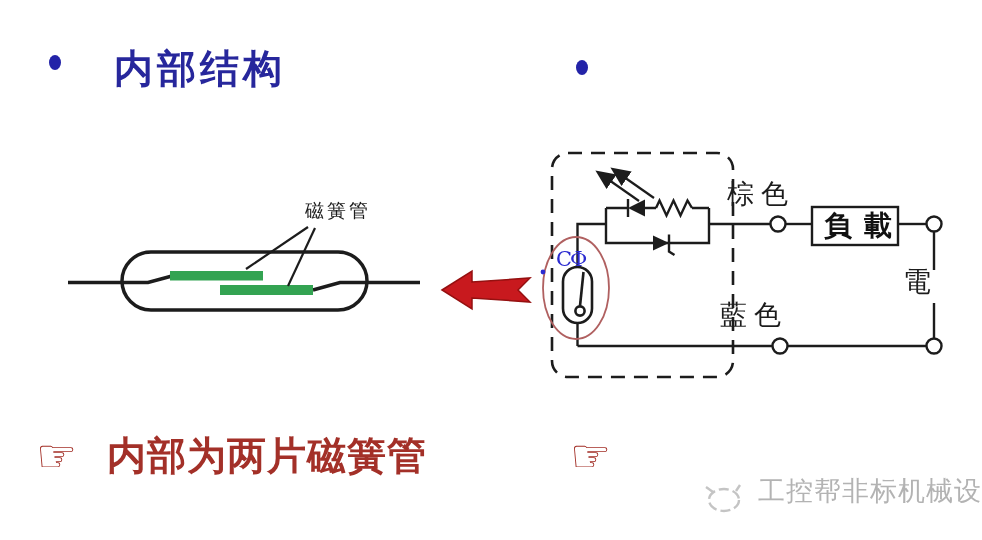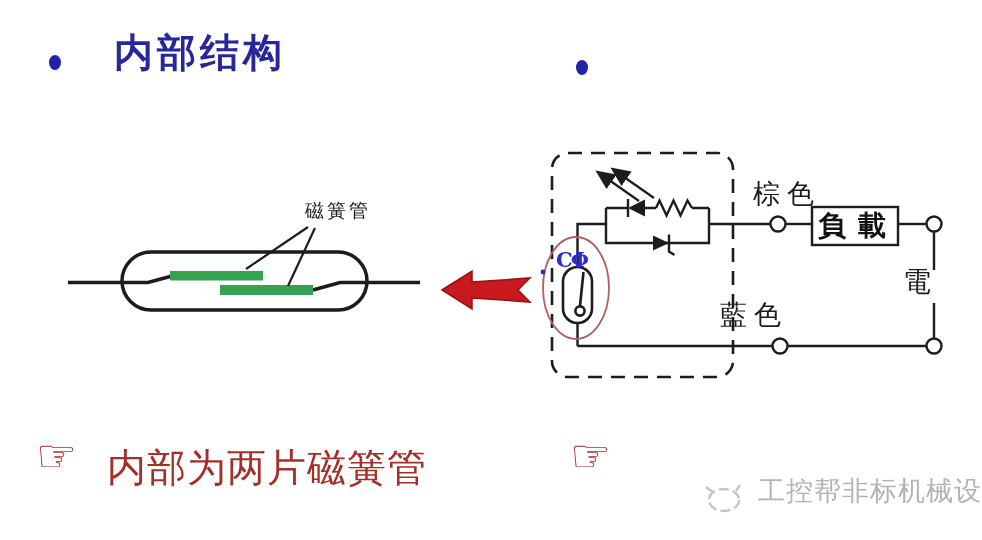--- a/index.html
+++ b/index.html
@@ -16,49 +16,49 @@
     background:#2323a8;border-radius:50%;width:12px;height:15px;
   }
   .diagram-label{
     color:#1c1c1c;font-size:19px;letter-spacing:3px;line-height:30px;white-space:nowrap;
   }
   .wire-label{
     color:#1c1c1c;font-size:27px;letter-spacing:7px;line-height:30px;white-space:nowrap;
   }
   .load-label{
     color:#111;font-size:28px;font-weight:bold;letter-spacing:12px;line-height:38px;
-    width:98px;text-align:left;text-indent:12px;white-space:nowrap;
+    width:98px;text-align:right;text-indent:12px;white-space:nowrap;
   }
   .power-label{color:#1c1c1c;font-size:28px;line-height:32px;}
   .annotation{
-    color:#2b2bd0;font-size:21px;font-weight:bold;letter-spacing:-2px;
+    color:#2b2bd0;font-size:21px;font-weight:normal;letter-spacing:-2px;
     font-family:"DejaVu Serif",serif;white-space:nowrap;
   }
   .note-text{
-    color:#a33028;font-weight:normal;font-size:39px;letter-spacing:1px;
-    line-height:47px;white-space:nowrap;margin-top:12px;
+    color:#a33028;font-weight:bold;font-size:39px;letter-spacing:1px;
+    line-height:47px;white-space:nowrap;
   }
   .hand{
     color:#a33028;font-size:46px;line-height:48px;
     font-family:"DejaVu Sans",sans-serif;
   }
   .watermark-text{
     color:#b3b3b3;font-size:27px;letter-spacing:1px;line-height:30px;
     font-family:"Liberation Sans","DejaVu Sans",sans-serif;
     white-space:nowrap;width:232px;overflow:hidden;text-align:right;
   }
   svg{display:block;}
 </style>
 </head>
 <body>
 
 <div id="slide">
 
   <div class="abs bullet" style="left:49px;top:55px;"></div>
-  <div class="abs title" style="left:114px;top:30px;">内部结构</div>
+  <div class="abs title" style="left:114px;top:46px;">内部结构</div>
 
   <div class="abs bullet" style="left:576px;top:60px;"></div>
 
   <svg class="abs" style="left:50px;top:190px;" width="400" height="130" viewBox="0 0 400 130">
     <g>
       <rect x="72" y="62" width="245" height="58" rx="29" fill="#ffffff" stroke="#1c1c1c" stroke-width="3.5"></rect>
     </g>
     <g stroke="#1c1c1c" stroke-width="3.5" fill="none">
       <path d="M18,92.5 H98 L122,86"></path>
       <path d="M263,100 L290,92.5 H370"></path>
@@ -127,21 +127,21 @@
 
     <g fill="#ffffff" stroke="#1c1c1c" stroke-width="2.4">
       <circle cx="243" cy="79" r="7.5"></circle>
       <circle cx="399" cy="79" r="7.5"></circle>
       <circle cx="245" cy="201" r="7.5"></circle>
       <circle cx="399" cy="201" r="7.5"></circle>
     </g>
   </svg>
 
   <div class="abs annotation" style="left:556px;top:247px;">CΦ</div>
-  <div class="abs wire-label" style="left:753px;top:179px;">棕色</div>
+  <div class="abs wire-label" style="left:727px;top:179px;">棕色</div>
   <div class="abs wire-label" style="left:720px;top:300px;text-align:right;">藍色</div>
   <div class="abs load-label" style="left:806px;top:207px;">負載</div>
   <div class="abs power-label" style="left:903px;top:266px;">電</div>
 
   <div class="abs hand" style="left:36px;top:432px;">☞</div>
   <div class="abs note-text" style="left:107px;top:432px;">内部为两片磁簧管</div>
 
   <div class="abs hand" style="left:570px;top:432px;">☞</div>
 
   <svg class="abs" style="left:696px;top:479px;" width="52" height="36" viewBox="0 0 52 36">

